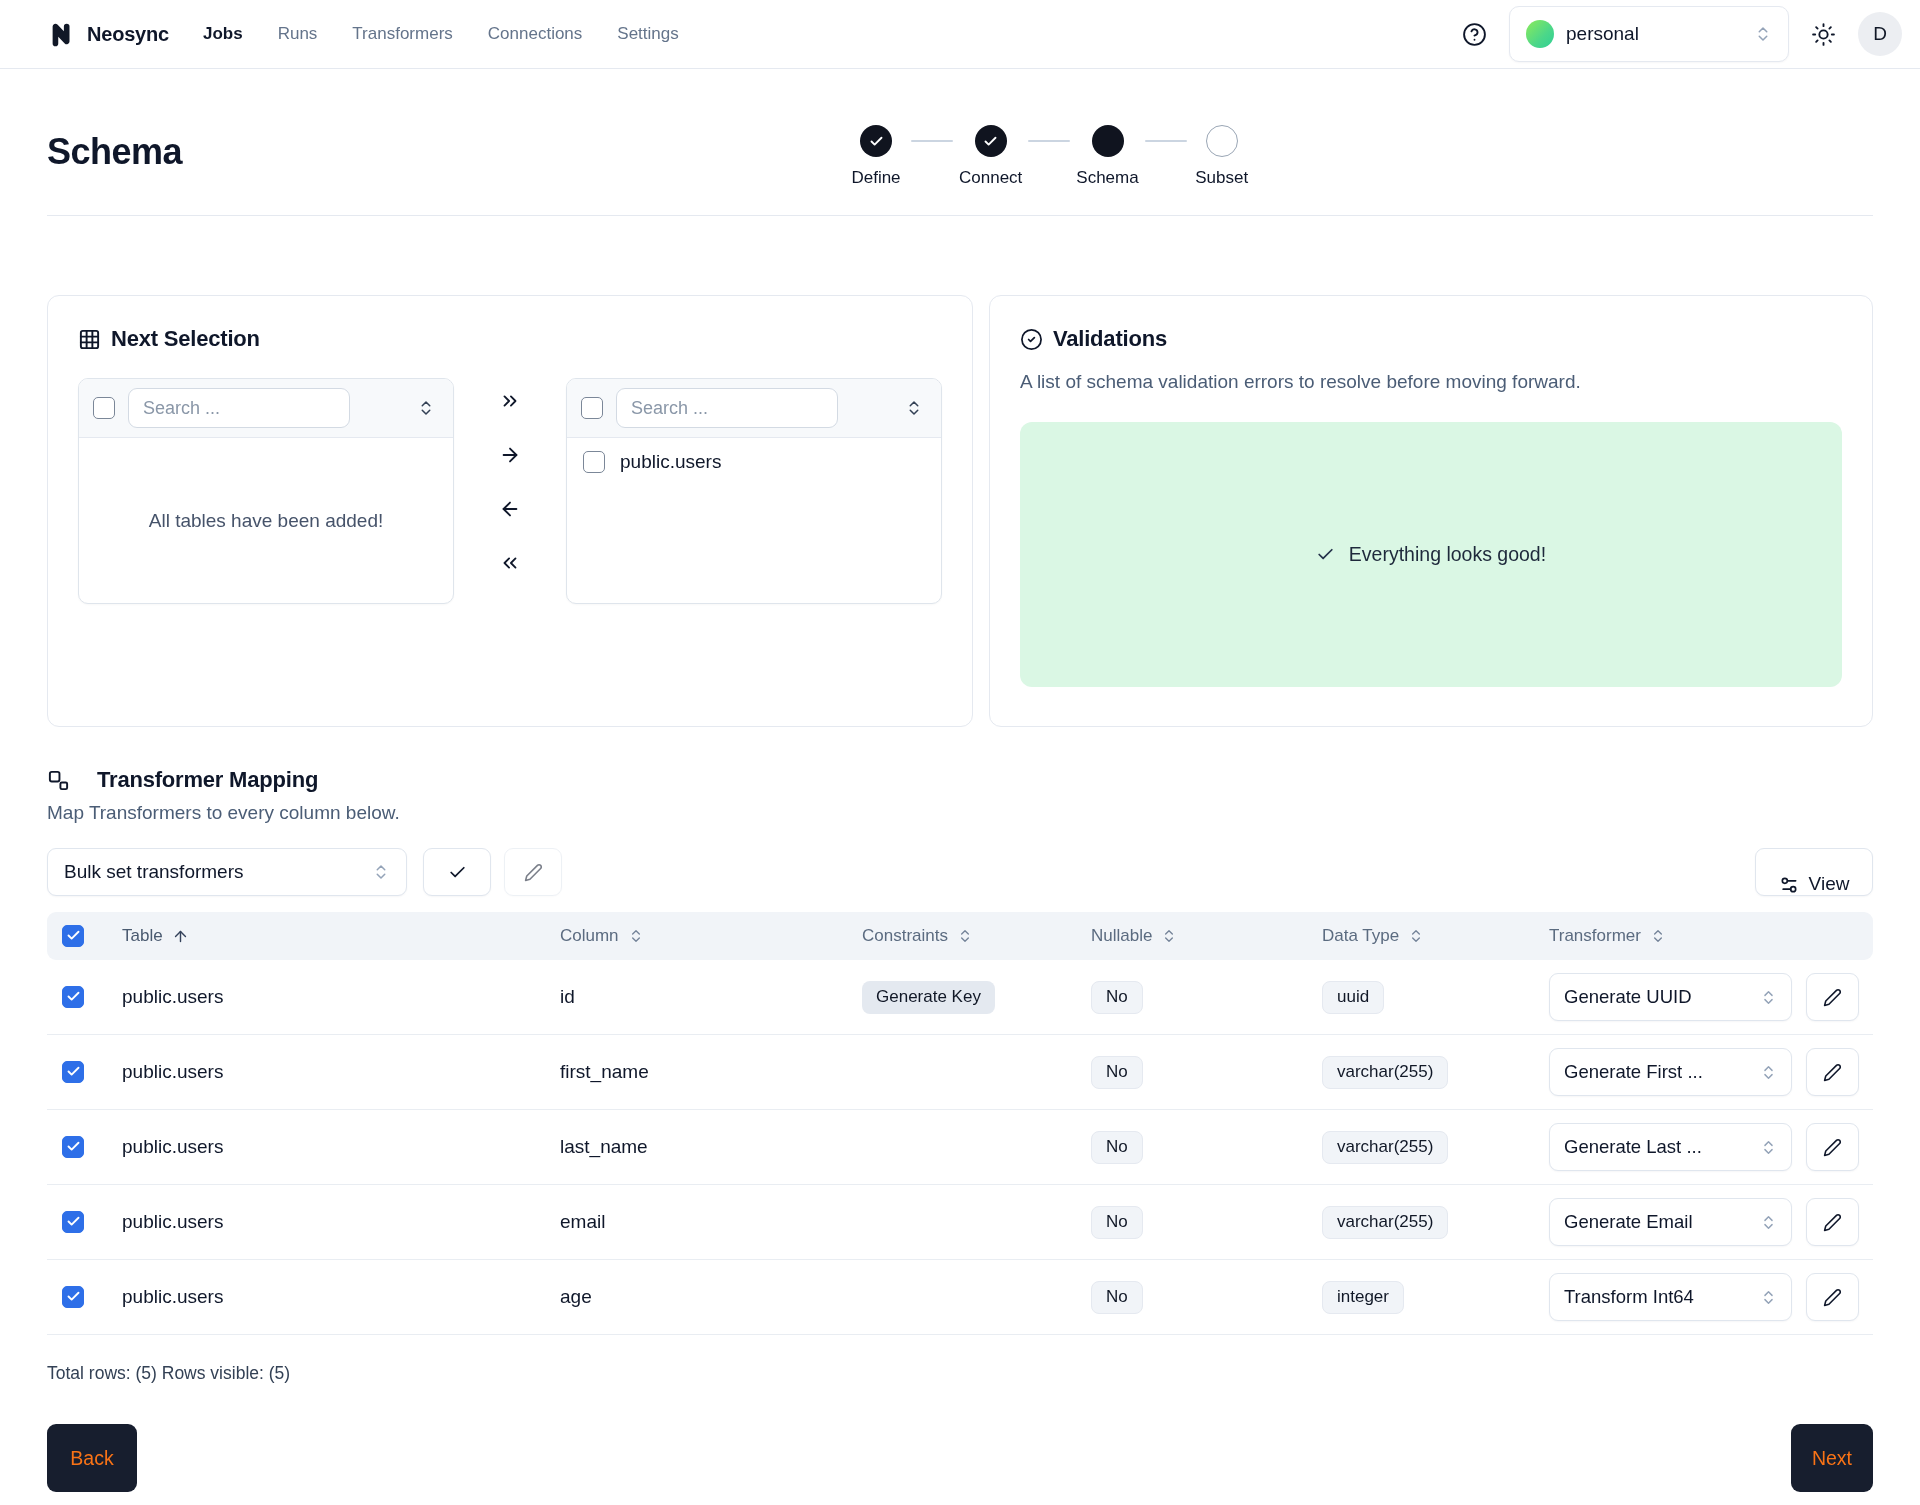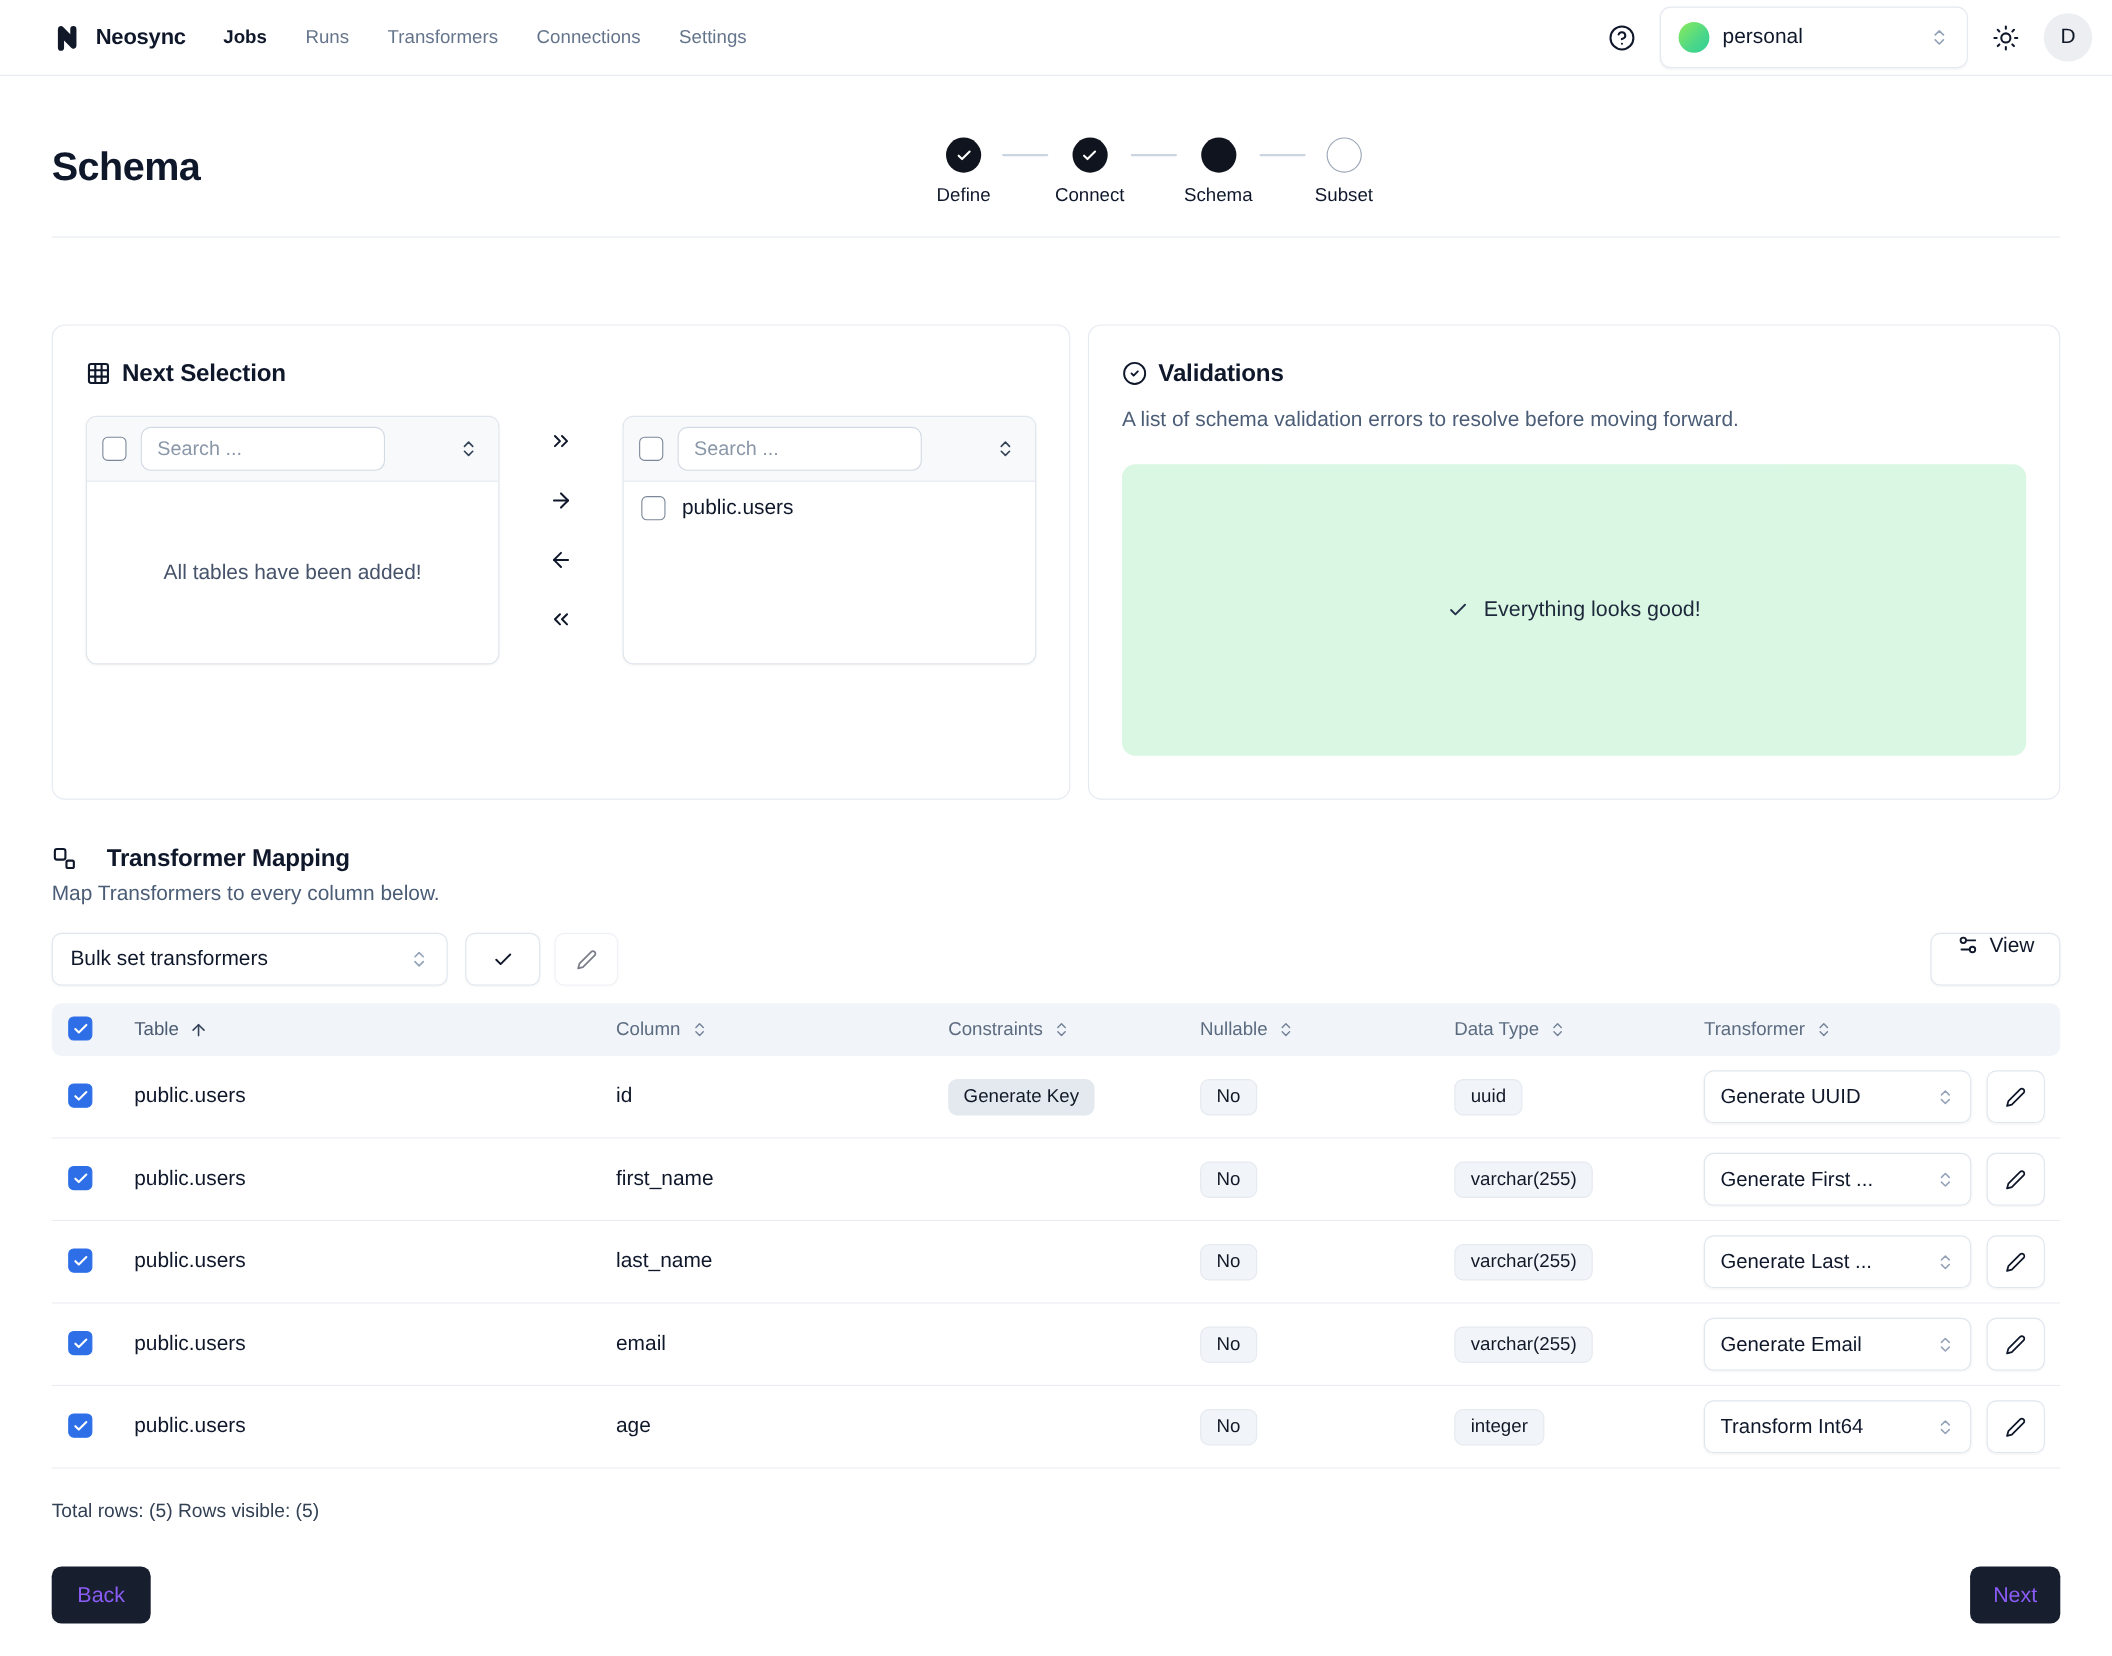--- a/index.html
+++ b/index.html
@@ -73,21 +73,21 @@
   .tm-title { font-size:22px; font-weight:700; letter-spacing:-0.2px; }
   .tm-sub { margin-top:9px; font-size:19px; color:#4b5d76; }
   .tm-controls { margin-top:24px; display:flex; align-items:center; }
   .select { display:flex; align-items:center; border:1px solid #e0e6ee; border-radius:9px; height:48px; background:#fff; padding:0 14px; box-shadow:0 1px 2px rgba(15,23,42,.04); }
   .bulk-select { width:360px; padding:0 16px; }
   .bulk-select .select-value { font-size:19px; font-weight:500; }
   .select .select-chevrons { margin-left:auto; color:#94a3b8; }
   .icon-btn { display:flex; align-items:center; justify-content:center; border:1px solid #e0e6ee; border-radius:9px; background:#fff; box-shadow:0 1px 2px rgba(15,23,42,.04); }
   .apply-bulk-btn { width:68px; height:48px; margin-left:16px; }
   .edit-all-btn { width:58px; height:48px; margin-left:13px; opacity:.55; }
-  .view-btn { margin-left:auto; width:118px; height:48px; display:flex; align-items:flex-start; justify-content:center; gap:10px; border:1px solid #e0e6ee; border-radius:9px; font-size:19px; font-weight:500; box-shadow:0 1px 2px rgba(15,23,42,.04); }
+  .view-btn { margin-left:auto; width:118px; height:48px; display:flex; align-items:flex-end; justify-content:center; gap:10px; border:1px solid #e0e6ee; border-radius:9px; font-size:19px; font-weight:500; box-shadow:0 1px 2px rgba(15,23,42,.04); }
 
   
   .mapping-table { margin-top:16px; }
   .thead, .trow { display:grid; grid-template-columns:75px 438px 302px 229px 231px 227px 1fr; align-items:center; }
   .thead { height:48px; background:#f1f4f8; border-radius:9px; }
   .th { display:flex; align-items:center; gap:9px; font-size:17px; color:#5b6b80; }
   .th .sort-icon { color:#748399; }
   .th-table { color:#4a5a70; }
   .th-table .sort-icon { color:#33415a; }
   .c-check { padding-left:15px; }
@@ -98,21 +98,21 @@
   .badge-gray { background:#f1f4f8; border:1px solid #e5e9f0; }
   .c-transformer { display:flex; align-items:center; gap:14px; }
   .transformer-select { width:243px; }
   .transformer-select .select-value { font-size:18.5px; font-weight:500; white-space:nowrap; }
   .edit-btn { width:53px; height:48px; }
 
   .table-footer { margin-top:28px; font-size:17.5px; color:#334155; }
 
   
   .bottom-actions { margin-top:40px; display:flex; justify-content:space-between; }
-  .dark-btn { background:#171e2e; color:#8b5cf6; border-radius:9px; height:52px; font-size:19.5px; font-weight:500; display:flex; align-items:center; justify-content:center; }
+  .dark-btn { background:#171e2e; color:#f97316; border-radius:9px; height:68px; font-size:19.5px; font-weight:500; display:flex; align-items:center; justify-content:center; }
   .back-btn { width:90px; }
   .next-btn { width:82px; }
 </style>
 </head>
 <body>
 
 <header class="navbar">
   <div class="brand">
     <span>
       <svg width="30" height="30" viewBox="0 0 32 32">

